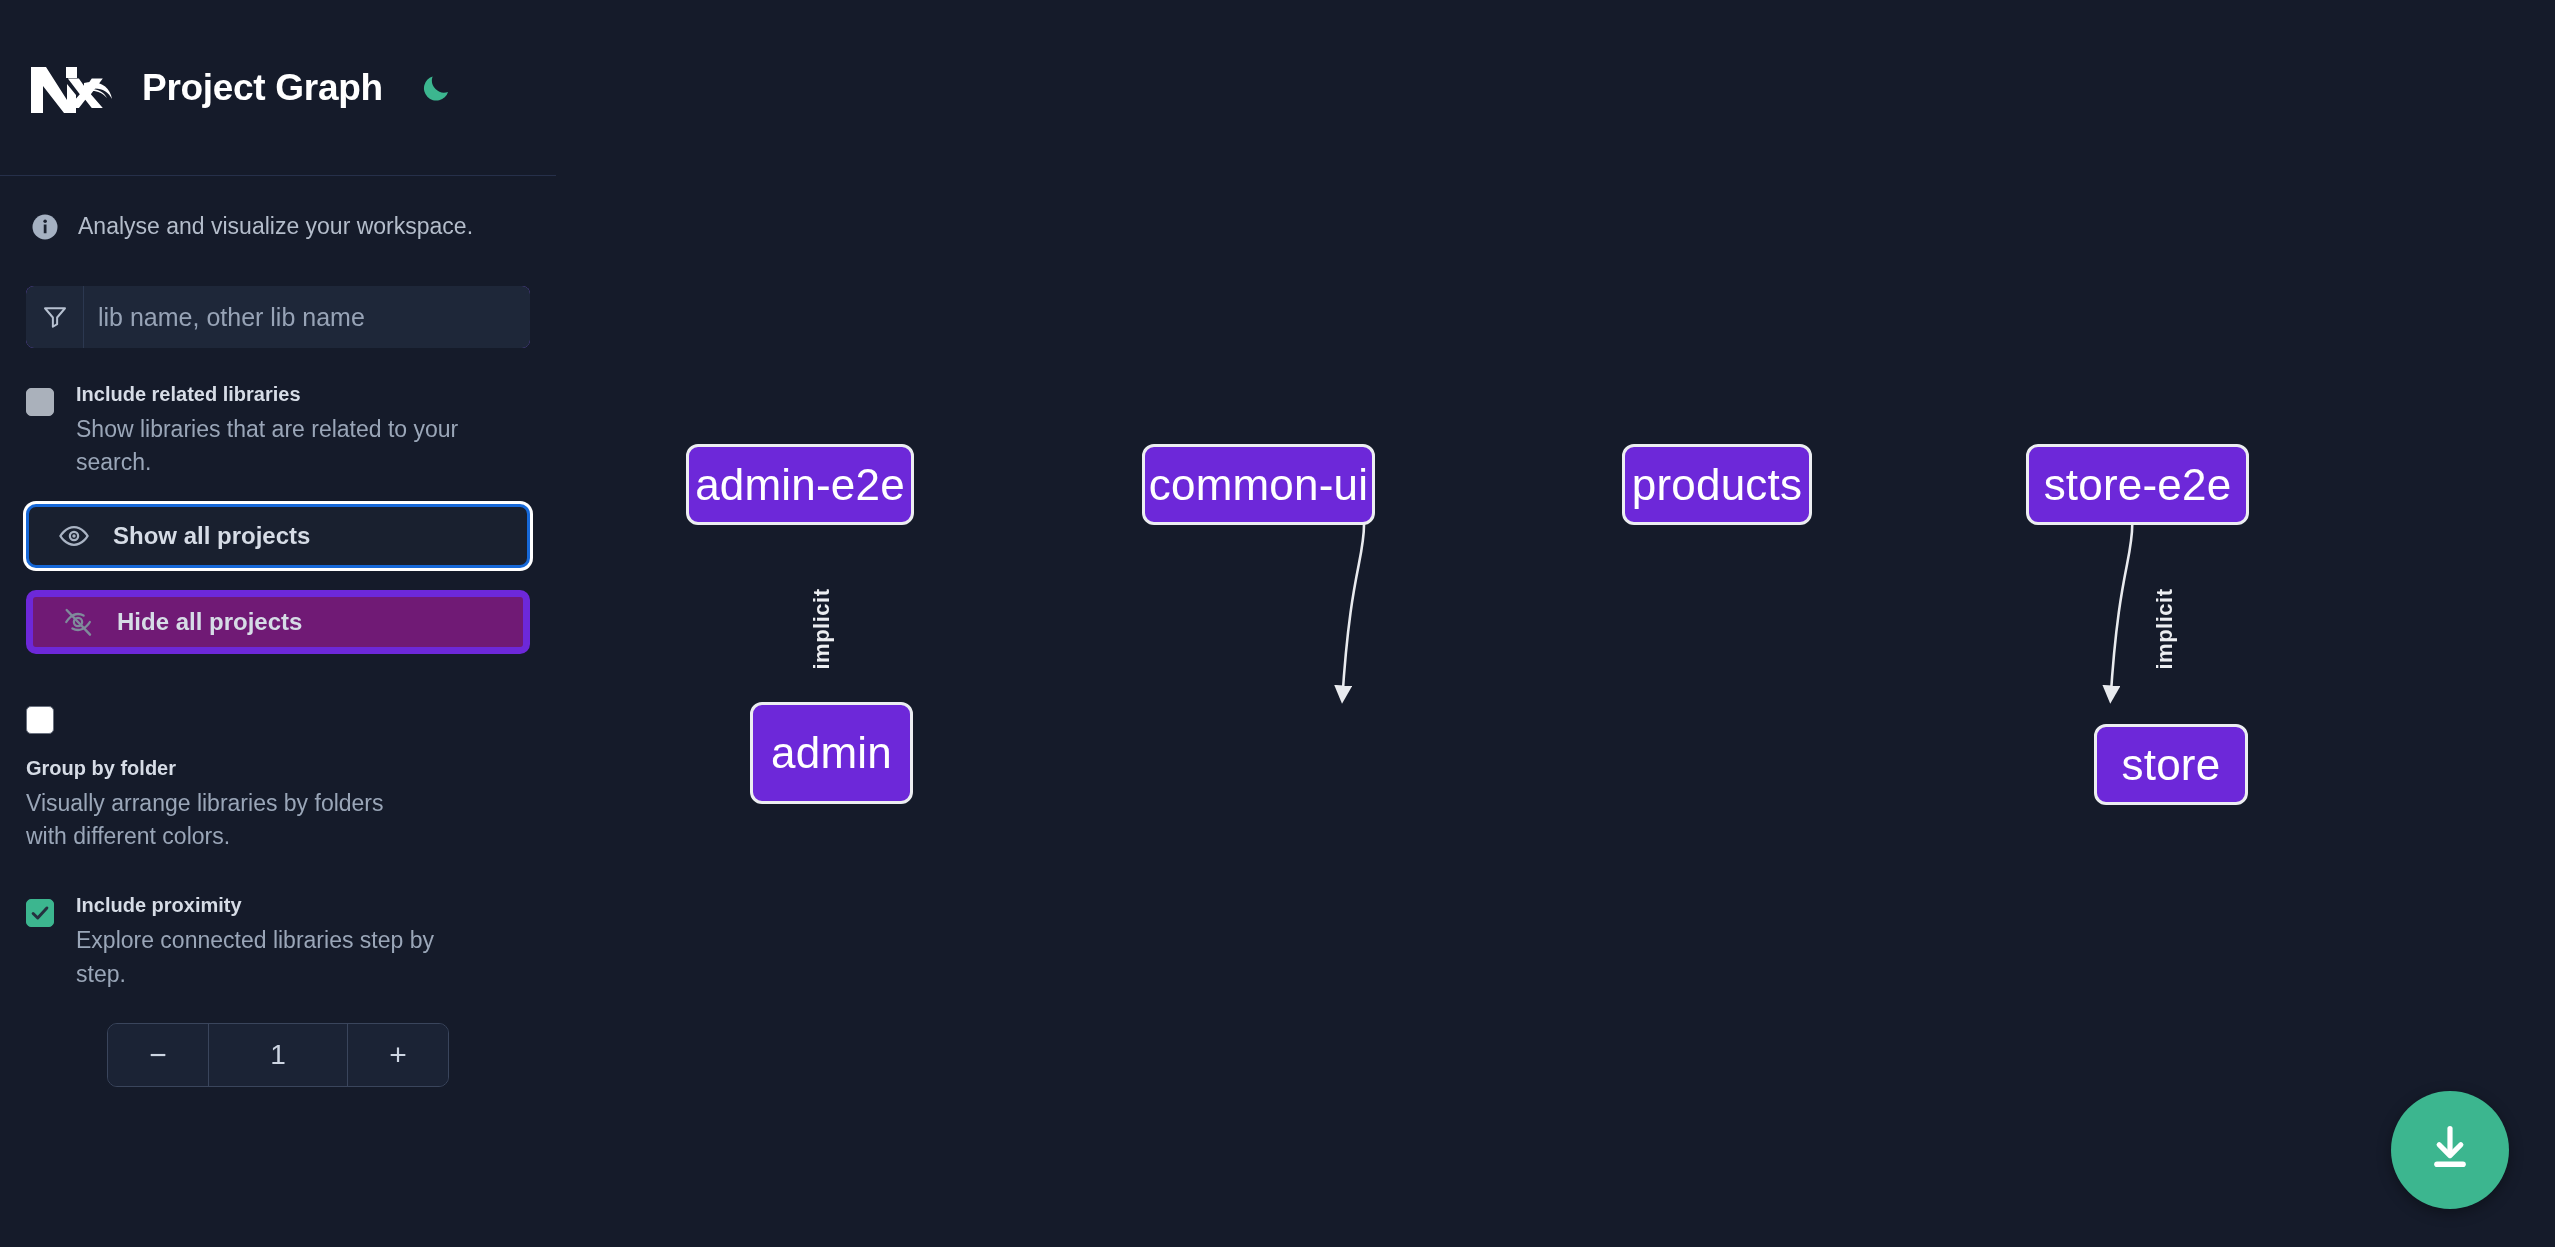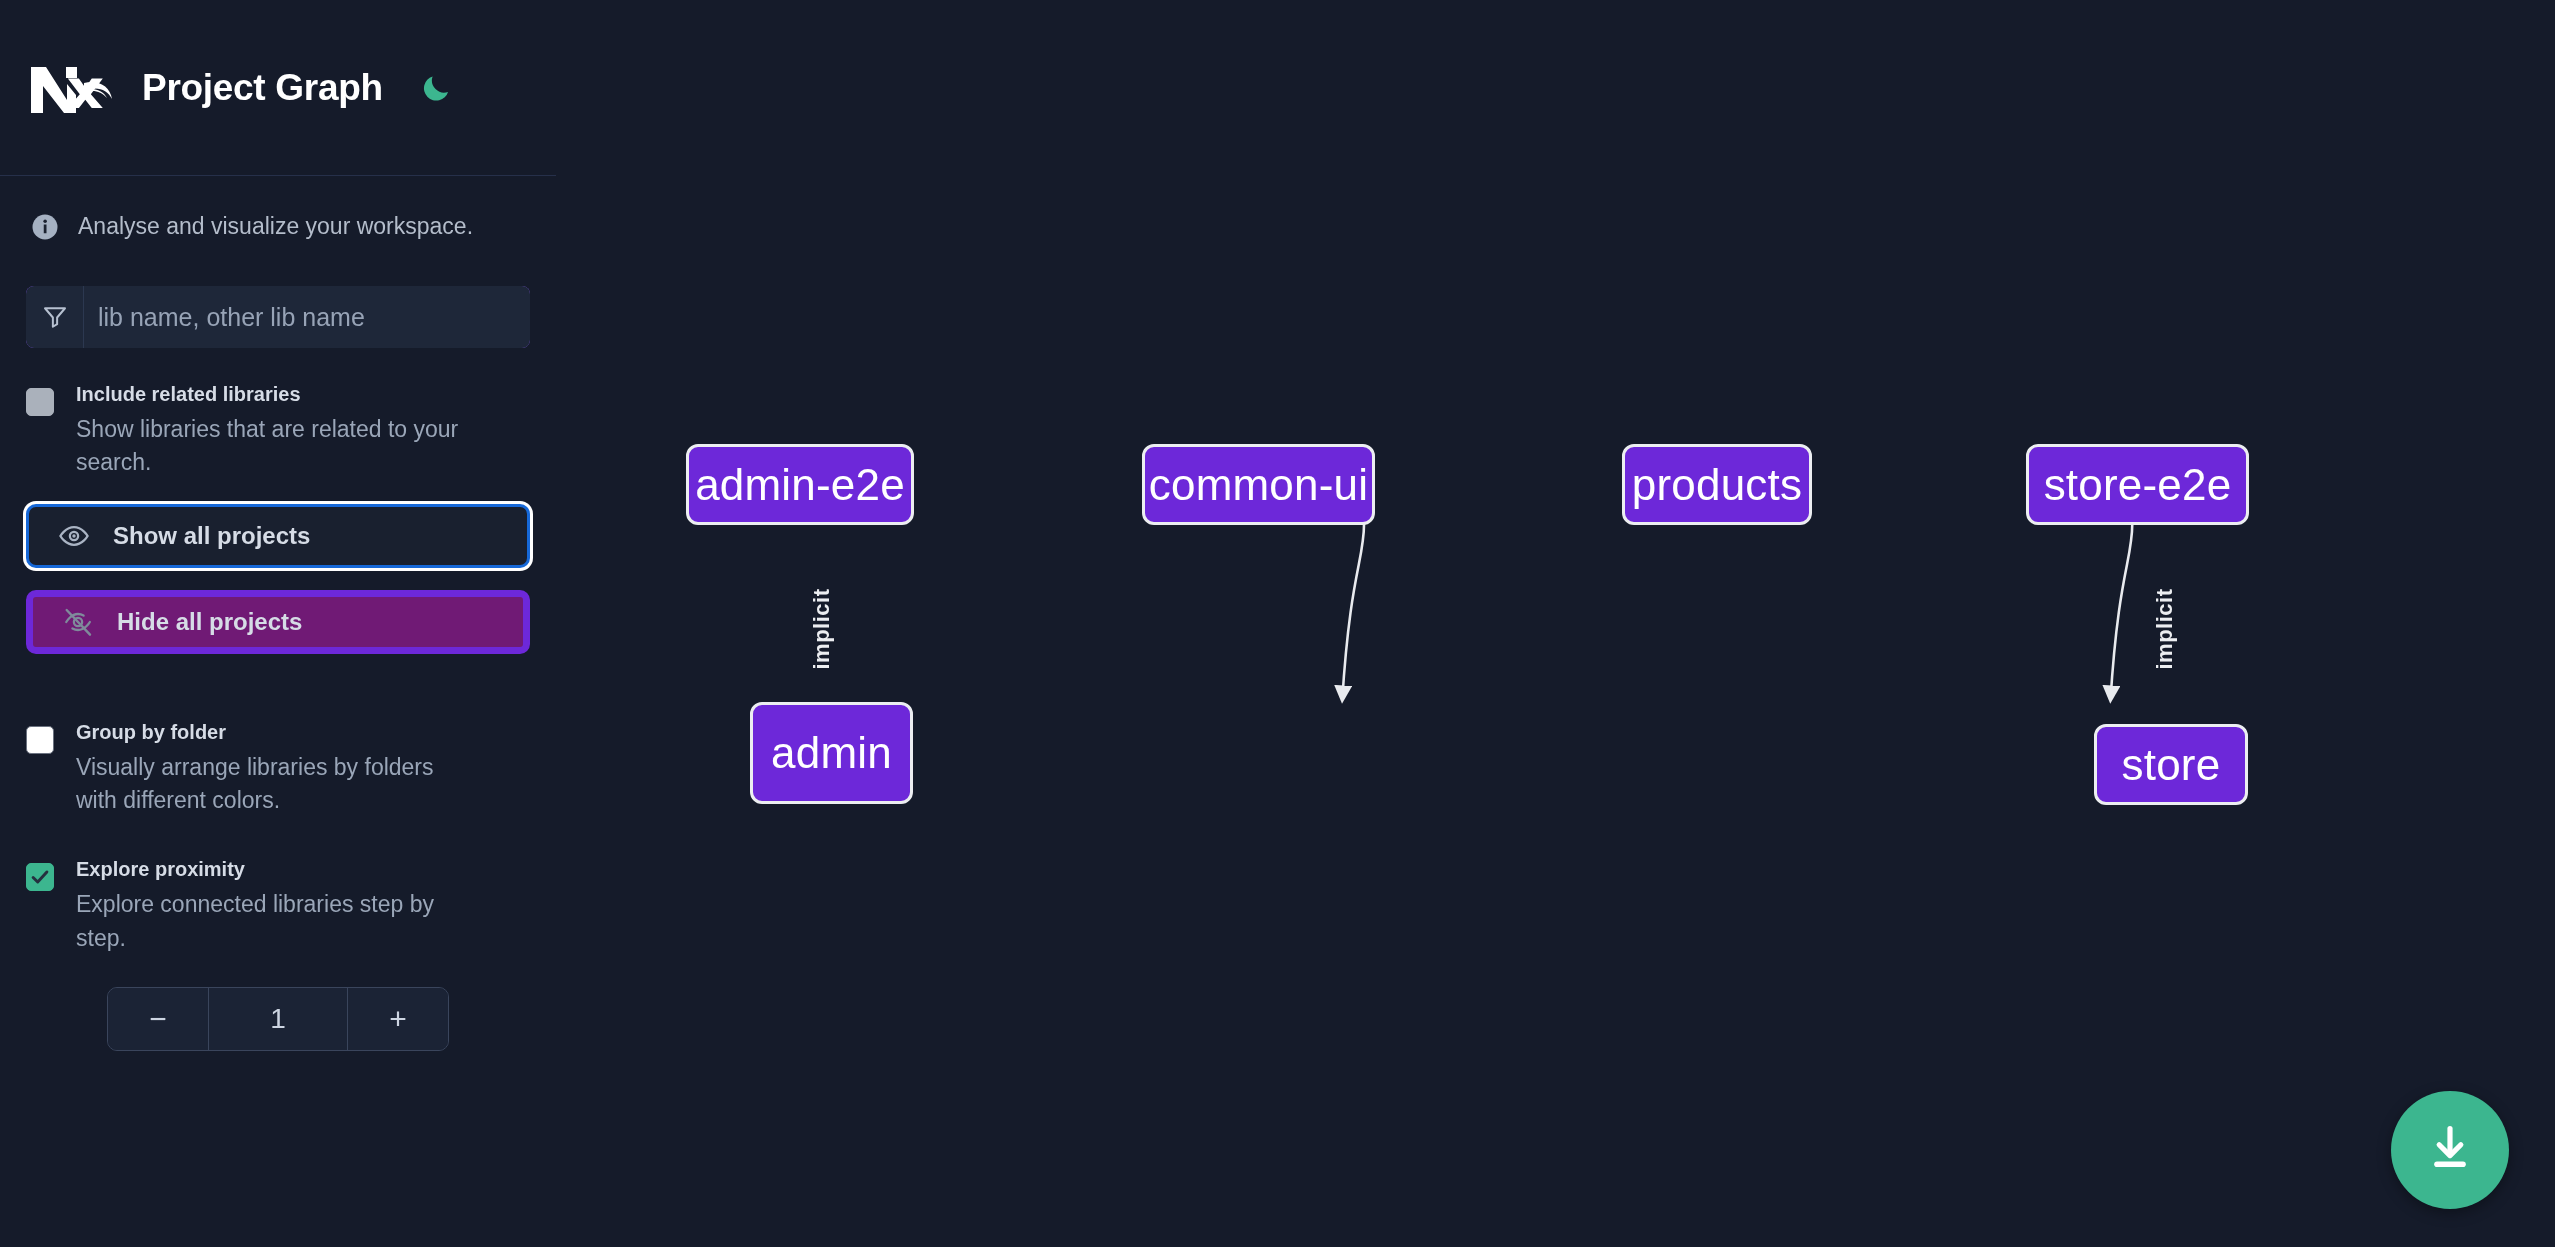--- a/index.html
+++ b/index.html
@@ -248,36 +248,36 @@
             <svg viewBox="0 0 24 24" width="32" height="32" aria-hidden="true">
               <path d="M3.2 12S6.6 6 12 6c1.6 0 3 .5 4.2 1.2M20.9 12S17.5 18 12 18c-1.6 0-3-.5-4.2-1.2" fill="none" stroke="#7f8a9b" stroke-width="1.7" stroke-linecap="round"></path>
               <circle cx="12" cy="12" r="3.1" fill="none" stroke="#7f8a9b" stroke-width="1.7"></circle>
               <line x1="3.5" y1="3" x2="21" y2="21.5" stroke="#7f8a9b" stroke-width="1.8" stroke-linecap="round"></line>
             </svg>
           </span>
           <span class="btn-label">Hide all projects</span>
         </div>
       </div>
 
-      <div class="check-row" style="margin-top:66px;">
+      <div class="check-row" style="margin-top:46px;flex-direction:column;">
         <span class="cb white"></span>
         <span class="cb-texts">
           <span class="cb-label">Group by folder</span>
           <span class="cb-desc">Visually arrange libraries by folders with different colors.</span>
         </span>
       </div>
 
       <div class="check-row" style="margin-top:40px;">
         <span class="cb green">
           <svg class="tick" viewBox="0 0 24 24" width="22" height="22" aria-hidden="true">
             <path d="M4.5 12.5l5 5 10-11" fill="none" stroke="#25303f" stroke-width="3.2" stroke-linecap="round" stroke-linejoin="round"></path>
           </svg>
         </span>
         <span class="cb-texts">
-          <span class="cb-label">Explore proximity</span>
+          <span class="cb-label">Include proximity</span>
           <span class="cb-desc">Explore connected libraries step by step.</span>
         </span>
       </div>
 
       <div class="stepper">
         <span class="step-btn minus">−</span>
         <span class="step-val">1</span>
         <span class="step-btn plus">+</span>
       </div>
 

